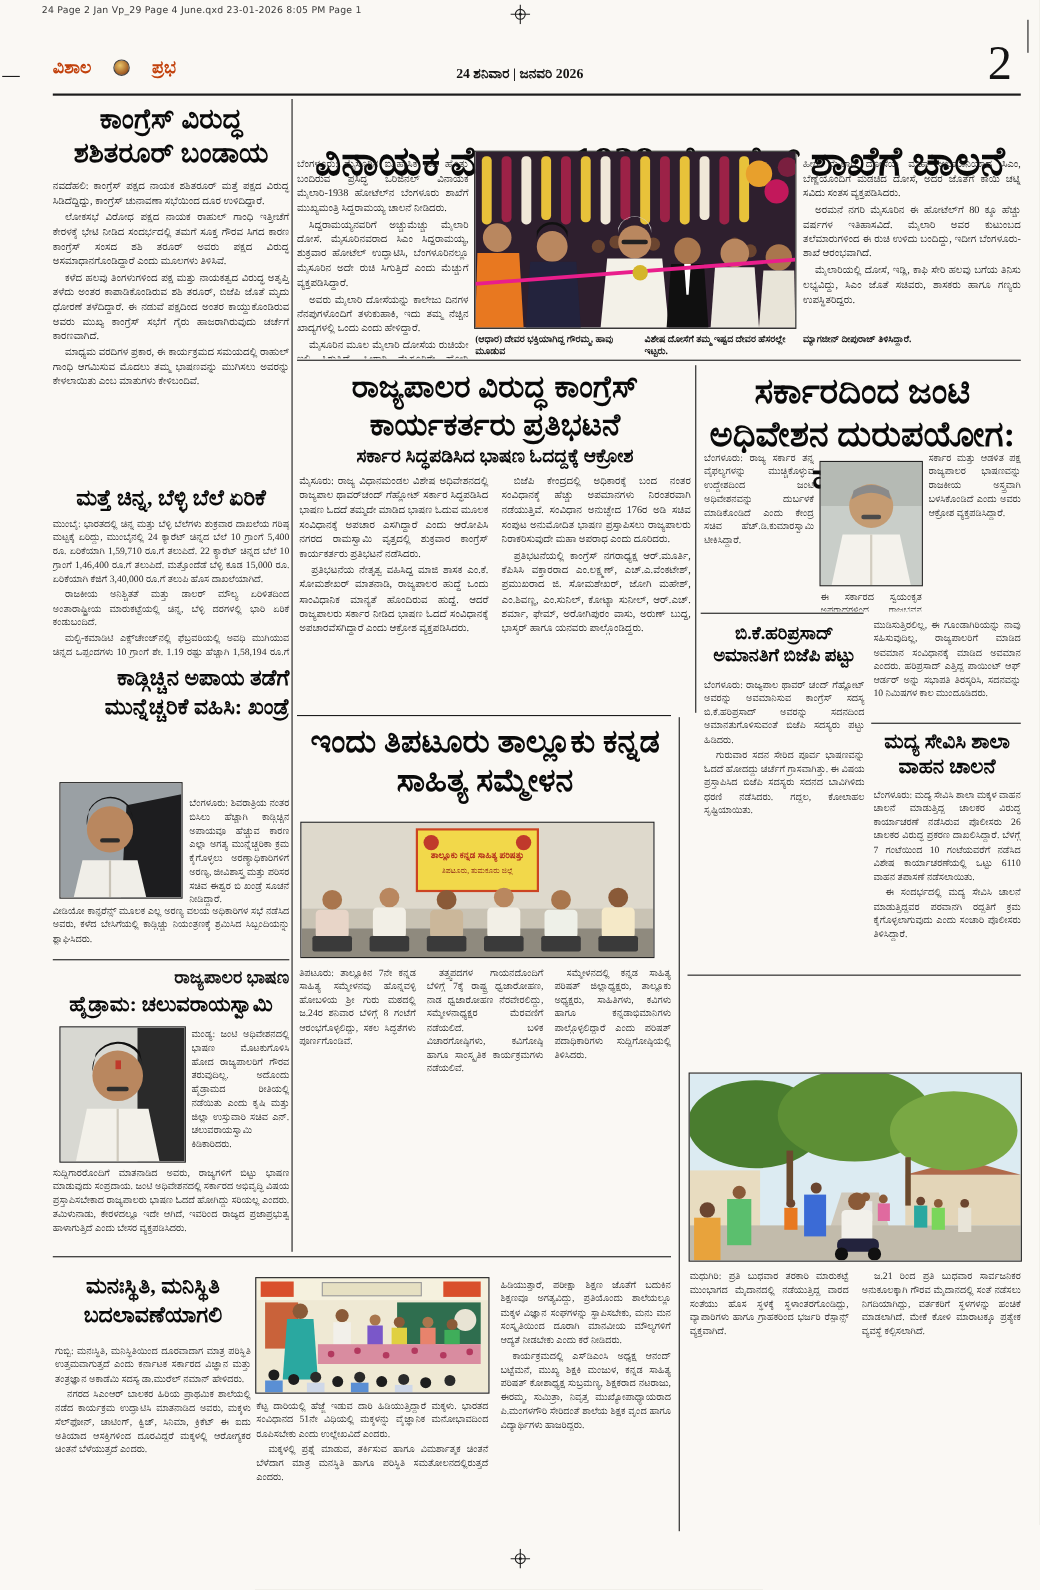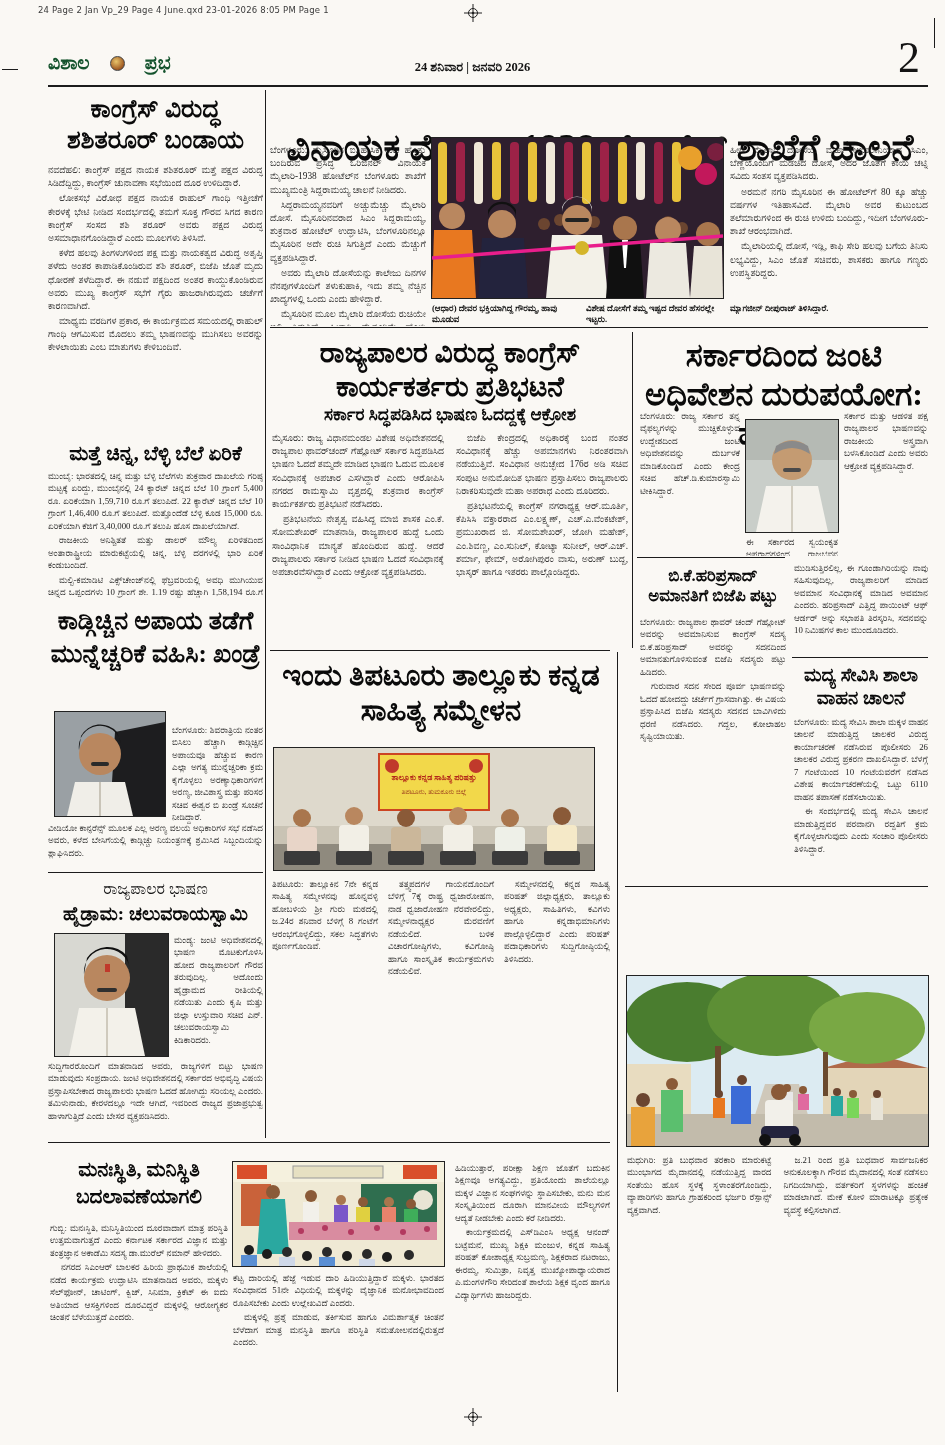--- a/index.html
+++ b/index.html
@@ -9,28 +9,28 @@
   .rule{position:absolute;background:#1c1c1c;}
   .hl{font-weight:bold;text-align:center;color:#0a0a0a;line-height:1.22;}
   .bt{font-size:9.3px;line-height:1.42;text-align:justify;overflow:hidden;color:#1c1c1c;}
   .bt p{margin:0 0 2px 0;text-indent:11px;}
   .bt p:first-child{text-indent:0;}
   .bt-sm{font-size:8.8px;}
   .cap{font-size:8.6px;font-weight:bold;line-height:1.3;overflow:hidden;}
   .photo{position:absolute;outline:1px solid #222;background:#ddd;overflow:hidden;}
   .photo svg{display:block;}
   .slug{font-family:"DejaVu Sans",sans-serif;font-size:8.5px;color:#3a3a3a;letter-spacing:.2px;}
-  .masthead{font-family:"Liberation Sans","DejaVu Sans",sans-serif;font-weight:bold;font-size:19px;color:#14532d;display:flex;align-items:center;gap:20px;}
+  .masthead{font-family:"Liberation Sans","DejaVu Sans",sans-serif;font-weight:bold;font-size:16px;color:#c2410c;display:flex;align-items:center;gap:20px;}
   .mast-logo{width:13px;height:13px;border-radius:50%;background:radial-gradient(circle at 40% 35%,#e8c46a,#a05a22 70%,#5a2d12);border:1px solid #444;display:inline-block;}
   .dateline{font-weight:bold;font-size:12.5px;text-align:center;}
   .pagenum{font-size:44px;font-weight:400;line-height:1;}
   .colgap{column-gap:12px;}
   .cols2{column-count:2;}
   .cols3{column-count:3;column-gap:10px;}
-  .kicker{font-weight:normal;text-align:center;}
+  .kicker{font-weight:bold;text-align:right;}
   .crosshair{position:absolute;width:18px;height:18px;}
 </style>
 </head>
 <body>
 
 <div class="page">
 
   <div class="abs slug" style="left:38px;top:5px;">24 Page 2 Jan Vp_29 Page 4 June.qxd  23-01-2026  8:05 PM  Page 1</div>
   <svg class="crosshair" style="left:464px;top:4px;" viewBox="0 0 18 18">
     <circle cx="9" cy="9" r="4.5" fill="none" stroke="#222" stroke-width="1"></circle>
@@ -75,21 +75,21 @@
     <p>ಮಾಧ್ಯಮ ವರದಿಗಳ ಪ್ರಕಾರ, ಈ ಕಾರ್ಯಕ್ರಮದ ಸಮಯದಲ್ಲಿ ರಾಹುಲ್ ಗಾಂಧಿ ಆಗಮಿಸುವ ಮೊದಲು ತಮ್ಮ ಭಾಷಣವನ್ನು ಮುಗಿಸಲು ಅವರನ್ನು ಕೇಳಲಾಯಿತು ಎಂಬ ಮಾತುಗಳು ಕೇಳಿಬಂದಿವೆ.</p>
   </div>
 
   <div class="abs hl" style="left:48px;top:441px;width:215px;font-size:20px;">ಮತ್ತೆ ಚಿನ್ನ, ಬೆಳ್ಳಿ ಬೆಲೆ ಏರಿಕೆ</div>
   <div class="abs bt bt-sm" style="left:48px;top:470px;width:215px;height:128px;">
     <p>ಮುಂಬೈ: ಭಾರತದಲ್ಲಿ ಚಿನ್ನ ಮತ್ತು ಬೆಳ್ಳಿ ಬೆಲೆಗಳು ಶುಕ್ರವಾರ ದಾಖಲೆಯ ಗರಿಷ್ಠ ಮಟ್ಟಕ್ಕೆ ಏರಿದ್ದು, ಮುಂಬೈನಲ್ಲಿ 24 ಕ್ಯಾರೆಟ್ ಚಿನ್ನದ ಬೆಲೆ 10 ಗ್ರಾಂಗೆ 5,400 ರೂ. ಏರಿಕೆಯಾಗಿ 1,59,710 ರೂ.ಗೆ ತಲುಪಿದೆ. 22 ಕ್ಯಾರೆಟ್ ಚಿನ್ನದ ಬೆಲೆ 10 ಗ್ರಾಂಗೆ 1,46,400 ರೂ.ಗೆ ತಲುಪಿದೆ. ಮತ್ತೊಂದೆಡೆ ಬೆಳ್ಳಿ ಕೂಡ 15,000 ರೂ. ಏರಿಕೆಯಾಗಿ ಕೆಜಿಗೆ 3,40,000 ರೂ.ಗೆ ತಲುಪಿ ಹೊಸ ದಾಖಲೆಯಾಗಿದೆ.</p>
     <p>ರಾಜಕೀಯ ಅನಿಶ್ಚಿತತೆ ಮತ್ತು ಡಾಲರ್ ಮೌಲ್ಯ ಏರಿಳಿತದಿಂದ ಅಂತಾರಾಷ್ಟ್ರೀಯ ಮಾರುಕಟ್ಟೆಯಲ್ಲಿ ಚಿನ್ನ, ಬೆಳ್ಳಿ ದರಗಳಲ್ಲಿ ಭಾರಿ ಏರಿಕೆ ಕಂಡುಬಂದಿದೆ.</p>
     <p>ಮಲ್ಟಿ-ಕಮಾಡಿಟಿ ಎಕ್ಸ್‌ಚೇಂಜ್‌ನಲ್ಲಿ ಫೆಬ್ರವರಿಯಲ್ಲಿ ಅವಧಿ ಮುಗಿಯುವ ಚಿನ್ನದ ಒಪ್ಪಂದಗಳು 10 ಗ್ರಾಂಗೆ ಶೇ. 1.19 ರಷ್ಟು ಹೆಚ್ಚಾಗಿ 1,58,194 ರೂ.ಗೆ ತಲುಪಿವೆ.</p>
   </div>
 
-  <div class="abs hl" style="left:48px;top:604px;width:215px;font-size:25px;line-height:1.32;">ಕಾಡ್ಗಿಚ್ಚಿನ ಅಪಾಯ ತಡೆಗೆ ಮುನ್ನೆಚ್ಚರಿಕೆ ವಹಿಸಿ: ಖಂಡ್ರೆ</div>
+  <div class="abs hl" style="left:48px;top:604px;width:215px;font-size:20px;line-height:1.32;text-align:right;">ಕಾಡ್ಗಿಚ್ಚಿನ ಅಪಾಯ ತಡೆಗೆ ಮುನ್ನೆಚ್ಚರಿಕೆ ವಹಿಸಿ: ಖಂಡ್ರೆ</div>
   <div class="photo" style="left:55px;top:712px;width:110px;height:104px;">
     <svg width="110" height="104" viewBox="0 0 110 104">
       <rect width="110" height="104" fill="#9aa0a4"></rect>
       <polygon points="60,20 110,10 110,104 55,104" fill="#1d1d1f"></polygon>
       <circle cx="45" cy="42" r="21" fill="#b9875f"></circle>
       <path d="M24,38 a21,21 0 0 1 42,-6 l-4,-12 a22,22 0 0 0 -36,4 z" fill="#141414"></path>
       <rect x="36" y="50" width="18" height="4" rx="2" fill="#2a2a2a"></rect>
       <polygon points="20,70 70,70 78,104 12,104" fill="#f0eee8"></polygon>
       <line x1="45" y1="70" x2="45" y2="104" stroke="#c9c4b8" stroke-width="2"></line>
     </svg>
@@ -188,21 +188,21 @@
     <span>ವಿಶೇಷ ದೋಸೆಗೆ ತಮ್ಮ ಇಷ್ಟದ ದೇವರ ಹೆಸರಲ್ಲೇ ಇಟ್ಟರು.</span>
   </div>
   <div class="abs cap" style="left:730px;top:303px;width:198px;">ಮ್ಯಾಗಜೀನ್ ದೀಪುರಾಜ್ ತಿಳಿಸಿದ್ದಾರೆ.</div>
 
   <div class="abs hl" style="left:272px;top:336px;width:356px;font-size:28px;">ರಾಜ್ಯಪಾಲರ ವಿರುದ್ಧ ಕಾಂಗ್ರೆಸ್ ಕಾರ್ಯಕರ್ತರು ಪ್ರತಿಭಟನೆ</div>
   <div class="abs hl" style="left:272px;top:405px;width:356px;font-size:17px;">ಸರ್ಕಾರ ಸಿದ್ಧಪಡಿಸಿದ ಭಾಷಣ ಓದದ್ದಕ್ಕೆ ಆಕ್ರೋಶ</div>
   <div class="abs bt cols2 colgap" style="left:272px;top:432px;width:356px;height:212px;">
     <p>ಮೈಸೂರು: ರಾಜ್ಯ ವಿಧಾನಮಂಡಲ ವಿಶೇಷ ಅಧಿವೇಶನದಲ್ಲಿ ರಾಜ್ಯಪಾಲ ಥಾವರ್‌ಚಂದ್ ಗೆಹ್ಲೋಟ್ ಸರ್ಕಾರ ಸಿದ್ಧಪಡಿಸಿದ ಭಾಷಣ ಓದದೆ ತಮ್ಮದೇ ಮಾಡಿದ ಭಾಷಣ ಓದುವ ಮೂಲಕ ಸಂವಿಧಾನಕ್ಕೆ ಅಪಚಾರ ಎಸಗಿದ್ದಾರೆ ಎಂದು ಆರೋಪಿಸಿ ನಗರದ ರಾಮಸ್ವಾಮಿ ವೃತ್ತದಲ್ಲಿ ಶುಕ್ರವಾರ ಕಾಂಗ್ರೆಸ್ ಕಾರ್ಯಕರ್ತರು ಪ್ರತಿಭಟನೆ ನಡೆಸಿದರು.</p>
     <p>ಪ್ರತಿಭಟನೆಯ ನೇತೃತ್ವ ವಹಿಸಿದ್ದ ಮಾಜಿ ಶಾಸಕ ಎಂ.ಕೆ. ಸೋಮಶೇಖರ್ ಮಾತನಾಡಿ, ರಾಜ್ಯಪಾಲರ ಹುದ್ದೆ ಒಂದು ಸಾಂವಿಧಾನಿಕ ಮಾನ್ಯತೆ ಹೊಂದಿರುವ ಹುದ್ದೆ. ಆದರೆ ರಾಜ್ಯಪಾಲರು ಸರ್ಕಾರ ನೀಡಿದ ಭಾಷಣ ಓದದೆ ಸಂವಿಧಾನಕ್ಕೆ ಅಪಚಾರವೆಸಗಿದ್ದಾರೆ ಎಂದು ಆಕ್ರೋಶ ವ್ಯಕ್ತಪಡಿಸಿದರು.</p>
     <p>ಬಿಜೆಪಿ ಕೇಂದ್ರದಲ್ಲಿ ಅಧಿಕಾರಕ್ಕೆ ಬಂದ ನಂತರ ಸಂವಿಧಾನಕ್ಕೆ ಹೆಚ್ಚು ಅಪಮಾನಗಳು ನಿರಂತರವಾಗಿ ನಡೆಯುತ್ತಿವೆ. ಸಂವಿಧಾನ ಅನುಚ್ಛೇದ 176ರ ಅಡಿ ಸಚಿವ ಸಂಪುಟ ಅನುಮೋದಿತ ಭಾಷಣ ಪ್ರಸ್ತಾಪಿಸಲು ರಾಜ್ಯಪಾಲರು ನಿರಾಕರಿಸುವುದೇ ಮಹಾ ಅಪರಾಧ ಎಂದು ದೂರಿದರು.</p>
-    <p>ಪ್ರತಿಭಟನೆಯಲ್ಲಿ ಕಾಂಗ್ರೆಸ್ ನಗರಾಧ್ಯಕ್ಷ ಆರ್.ಮೂರ್ತಿ, ಕೆಪಿಸಿಸಿ ವಕ್ತಾರರಾದ ಎಂ.ಲಕ್ಷ್ಮಣ್, ಎಚ್.ಎ.ವೆಂಕಟೇಶ್, ಪ್ರಮುಖರಾದ ಜಿ. ಸೋಮಶೇಖರ್, ಜೋಗಿ ಮಹೇಶ್, ಎಂ.ಶಿವಣ್ಣ, ಎಂ.ಸುನಿಲ್, ಕೋಟ್ಯಾ ಸುನೀಲ್, ಆರ್.ಎಚ್. ಶರ್ಮಾ, ಫೇಮ್, ಅರೋಗಿಪುರಂ ವಾಸು, ಅರುಣ್ ಬುದ್ದ, ಭಾಸ್ಕರ್ ಹಾಗೂ ಇತರರು ಪಾಲ್ಗೊಂಡಿದ್ದರು.</p>
+    <p>ಪ್ರತಿಭಟನೆಯಲ್ಲಿ ಕಾಂಗ್ರೆಸ್ ನಗರಾಧ್ಯಕ್ಷ ಆರ್.ಮೂರ್ತಿ, ಕೆಪಿಸಿಸಿ ವಕ್ತಾರರಾದ ಎಂ.ಲಕ್ಷ್ಮಣ್, ಎಚ್.ಎ.ವೆಂಕಟೇಶ್, ಪ್ರಮುಖರಾದ ಜಿ. ಸೋಮಶೇಖರ್, ಜೋಗಿ ಮಹೇಶ್, ಎಂ.ಶಿವಣ್ಣ, ಎಂ.ಸುನಿಲ್, ಕೋಟ್ಯಾ ಸುನೀಲ್, ಆರ್.ಎಚ್. ಶರ್ಮಾ, ಫೇಮ್, ಅರೋಗಿಪುರಂ ವಾಸು, ಅರುಣ್ ಬುದ್ದ, ಭಾಸ್ಕರ್ ಹಾಗೂ ಯನವರು ಪಾಲ್ಗೊಂಡಿದ್ದರು.</p>
   </div>
 
   <div class="abs hl" style="left:640px;top:336px;width:288px;font-size:32px;">ಸರ್ಕಾರದಿಂದ ಜಂಟಿ ಅಧಿವೇಶನ ದುರುಪಯೋಗ: ಹೆಚ್‌ಡಿಕೆ</div>
   <div class="abs bt bt-sm" style="left:640px;top:410px;width:100px;height:146px;">
     <p>ಬೆಂಗಳೂರು: ರಾಜ್ಯ ಸರ್ಕಾರ ತನ್ನ ವೈಫಲ್ಯಗಳನ್ನು ಮುಚ್ಚಿಕೊಳ್ಳುವ ಉದ್ದೇಶದಿಂದ ಜಂಟಿ ಅಧಿವೇಶನವನ್ನು ದುರ್ಬಳಕೆ ಮಾಡಿಕೊಂಡಿದೆ ಎಂದು ಕೇಂದ್ರ ಸಚಿವ ಹೆಚ್.ಡಿ.ಕುಮಾರಸ್ವಾಮಿ ಟೀಕಿಸಿದ್ದಾರೆ.</p>
   </div>
   <div class="photo" style="left:746px;top:420px;width:92px;height:112px;">
     <svg width="92" height="112" viewBox="0 0 92 112">
       <rect width="92" height="112" fill="#c9cec9"></rect>
       <rect width="92" height="40" fill="#b5bab4"></rect>

